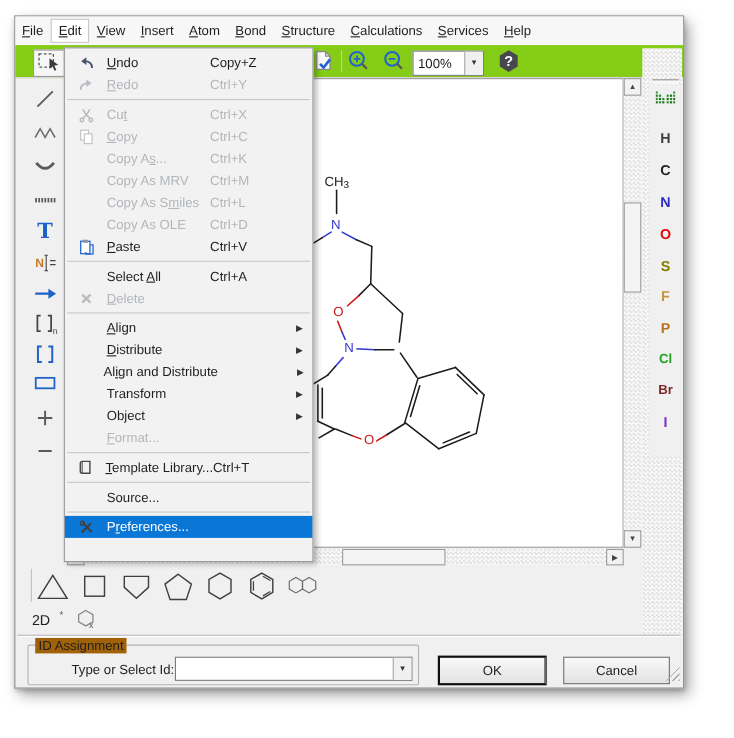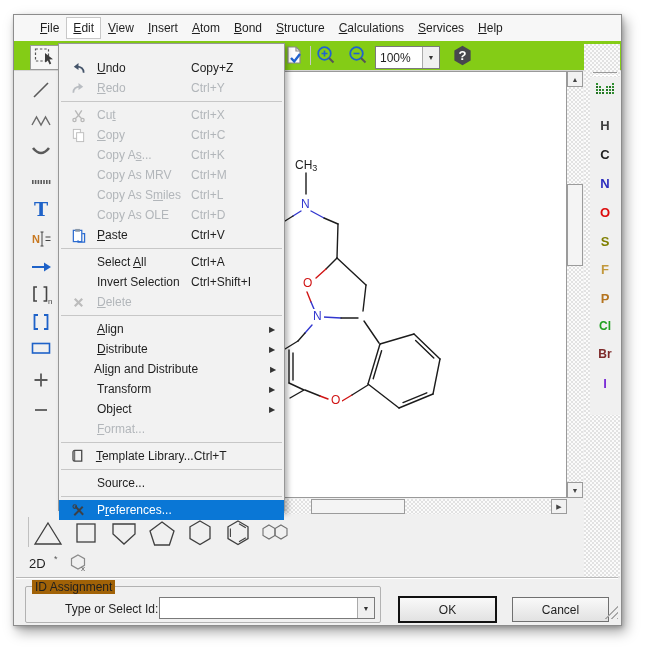--- a/index.html
+++ b/index.html
@@ -4,21 +4,21 @@
 <style>
   html,body{margin:0;padding:0}
   body{width:667px;height:671px;background:#fff;position:relative;overflow:hidden;
        font-family:"Liberation Sans",sans-serif;font-size:12px;color:#1f1f1f;
        -webkit-font-smoothing:antialiased}
   .abs{position:absolute}
   #win{left:13px;top:14px;width:607px;height:610px;background:#f0f0f0;
        border:1px solid #8c8c8c;box-shadow:4px 6px 12px rgba(0,0,0,.35),1px 2px 4px rgba(0,0,0,.2)}
   
   #menubar{left:0;top:0;right:0;height:26px;background:#f7f7f7;border-bottom:1px solid #e0e0e0;
-           display:flex;align-items:center;padding-left:20px}
+           display:flex;align-items:center;padding-left:0}
   #menubar .mb{padding:3px 6px;margin-right:2px;cursor:default;white-space:nowrap}
   #menubar .mb.active{background:#ffffff;box-shadow:0 0 0 1px #c8c8c8}
   u{text-decoration:underline}
   
   #toolstrip{left:0;top:26px;right:0;height:29px;border-bottom:1px solid #d5d5d5;background:#84cc16}
   .tsep{width:1px;background:#c8c8c8}
   .combo{background:#fff;border:1px solid #7a7a7a;display:flex;align-items:center}
   .combo .cval{flex:1;padding-left:4px;font-size:12px}
   .combo .cbtn{width:16px;align-self:stretch;background:#f0f0f0;border-left:1px solid #aaa;
                display:flex;align-items:center;justify-content:center;font-size:7px;color:#333}
@@ -32,21 +32,21 @@
     background-image:conic-gradient(#e2e2e2 25%,transparent 0 50%,#e2e2e2 0 75%,transparent 0);
     background-size:4px 4px}
   .sbtn{background:#f2f2f2;border:1px solid #9b9b9b;color:#444;display:flex;align-items:center;
         justify-content:center;font-size:7px;box-sizing:border-box}
   .sthumb{background:#f4f4f4;border:1px solid #9b9b9b;box-sizing:border-box}
   
   #elempanel{left:576px;top:62px;width:30px;height:338px;background:#f0f0f0}
   .elem{position:absolute;left:0;width:30px;text-align:center;font-weight:bold;font-size:13px}
   
   #editmenu{left:44px;top:28px;width:227px;height:468px;background:#f2f2f2;border:1px solid #979797;
-            box-shadow:3px 3px 5px rgba(0,0,0,.28);z-index:50;padding-top:14px;box-sizing:border-box}
+            box-shadow:3px 3px 5px rgba(0,0,0,.28);z-index:50;padding-top:3px;box-sizing:border-box}
   .mrow{height:20px;display:flex;align-items:center;padding-right:2px}
   .mrow .micon{width:38px;display:flex;justify-content:center}
   .mrow .mlabel{flex:1;white-space:nowrap}
   .mrow .mshort{width:78px;white-space:nowrap}
   .mrow .marrow{width:13px;font-size:8px;color:#333}
   .mrow.disabled{color:#b2b6ba}
   .mrow.selected{background:#0a77d6;color:#fff}
   .mrow.selected .marrow{color:#fff}
   .msep{border-top:1px solid #c7c7c7;margin:3px 2px}
   
@@ -457,26 +457,20 @@
         <span class="mshort">Ctrl+V</span>
         <span class="marrow"></span>
       </div>
       <div class="msep"></div>
       <div class="mrow">
         <span class="micon"></span>
         <span class="mlabel">Select <u>A</u>ll</span>
         <span class="mshort">Ctrl+A</span>
         <span class="marrow"></span>
       </div>
-      <div class="mrow">
-        <span class="micon"></span>
-        <span class="mlabel">Invert Selection</span>
-        <span class="mshort">Ctrl+Shift+I</span>
-        <span class="marrow"></span>
-      </div>
       <div class="mrow disabled">
         <span class="micon">
           <svg width="13" height="13" viewBox="0 0 14 14">
             <path d="M3 3 L11 11 M11 3 L3 11" stroke="#bcbcbc" stroke-width="2.4"></path>
           </svg>
         </span>
         <span class="mlabel"><u>D</u>elete</span>
         <span class="mshort"></span>
         <span class="marrow"></span>
       </div>

